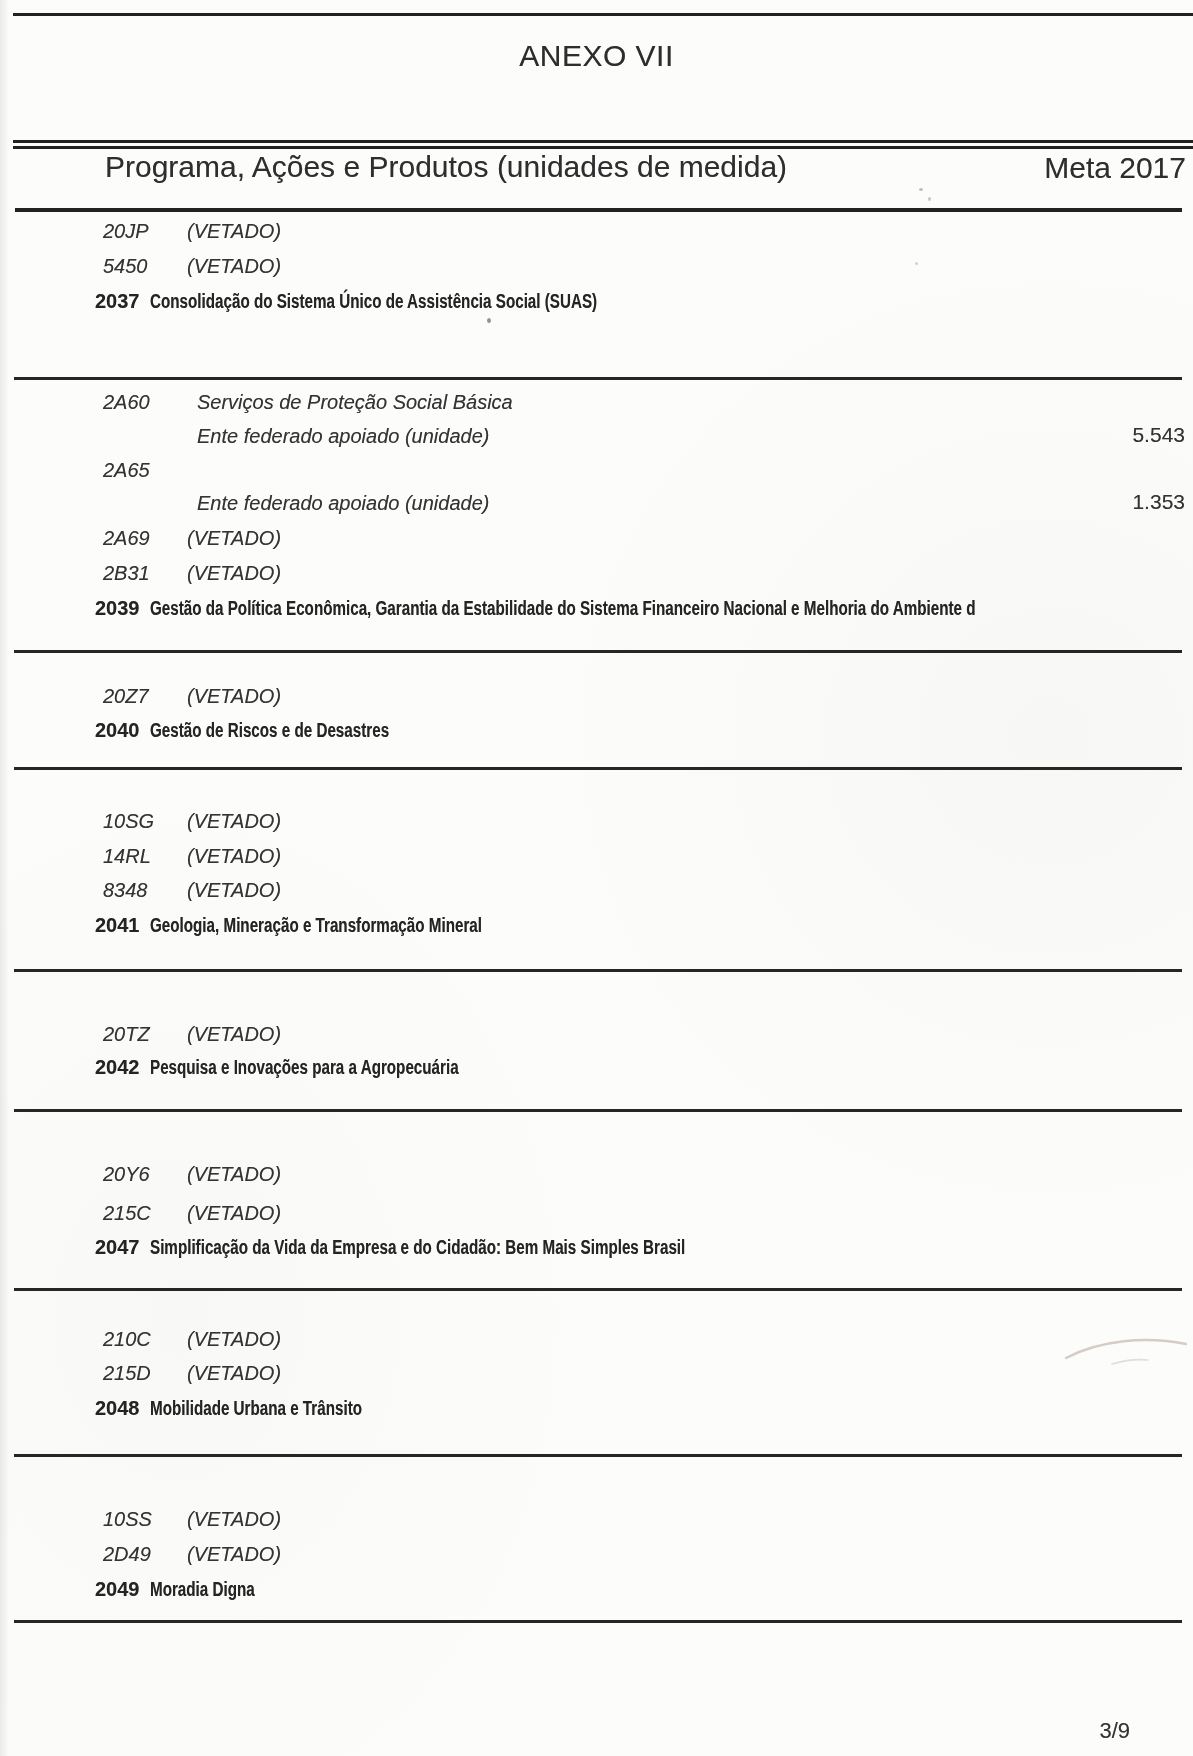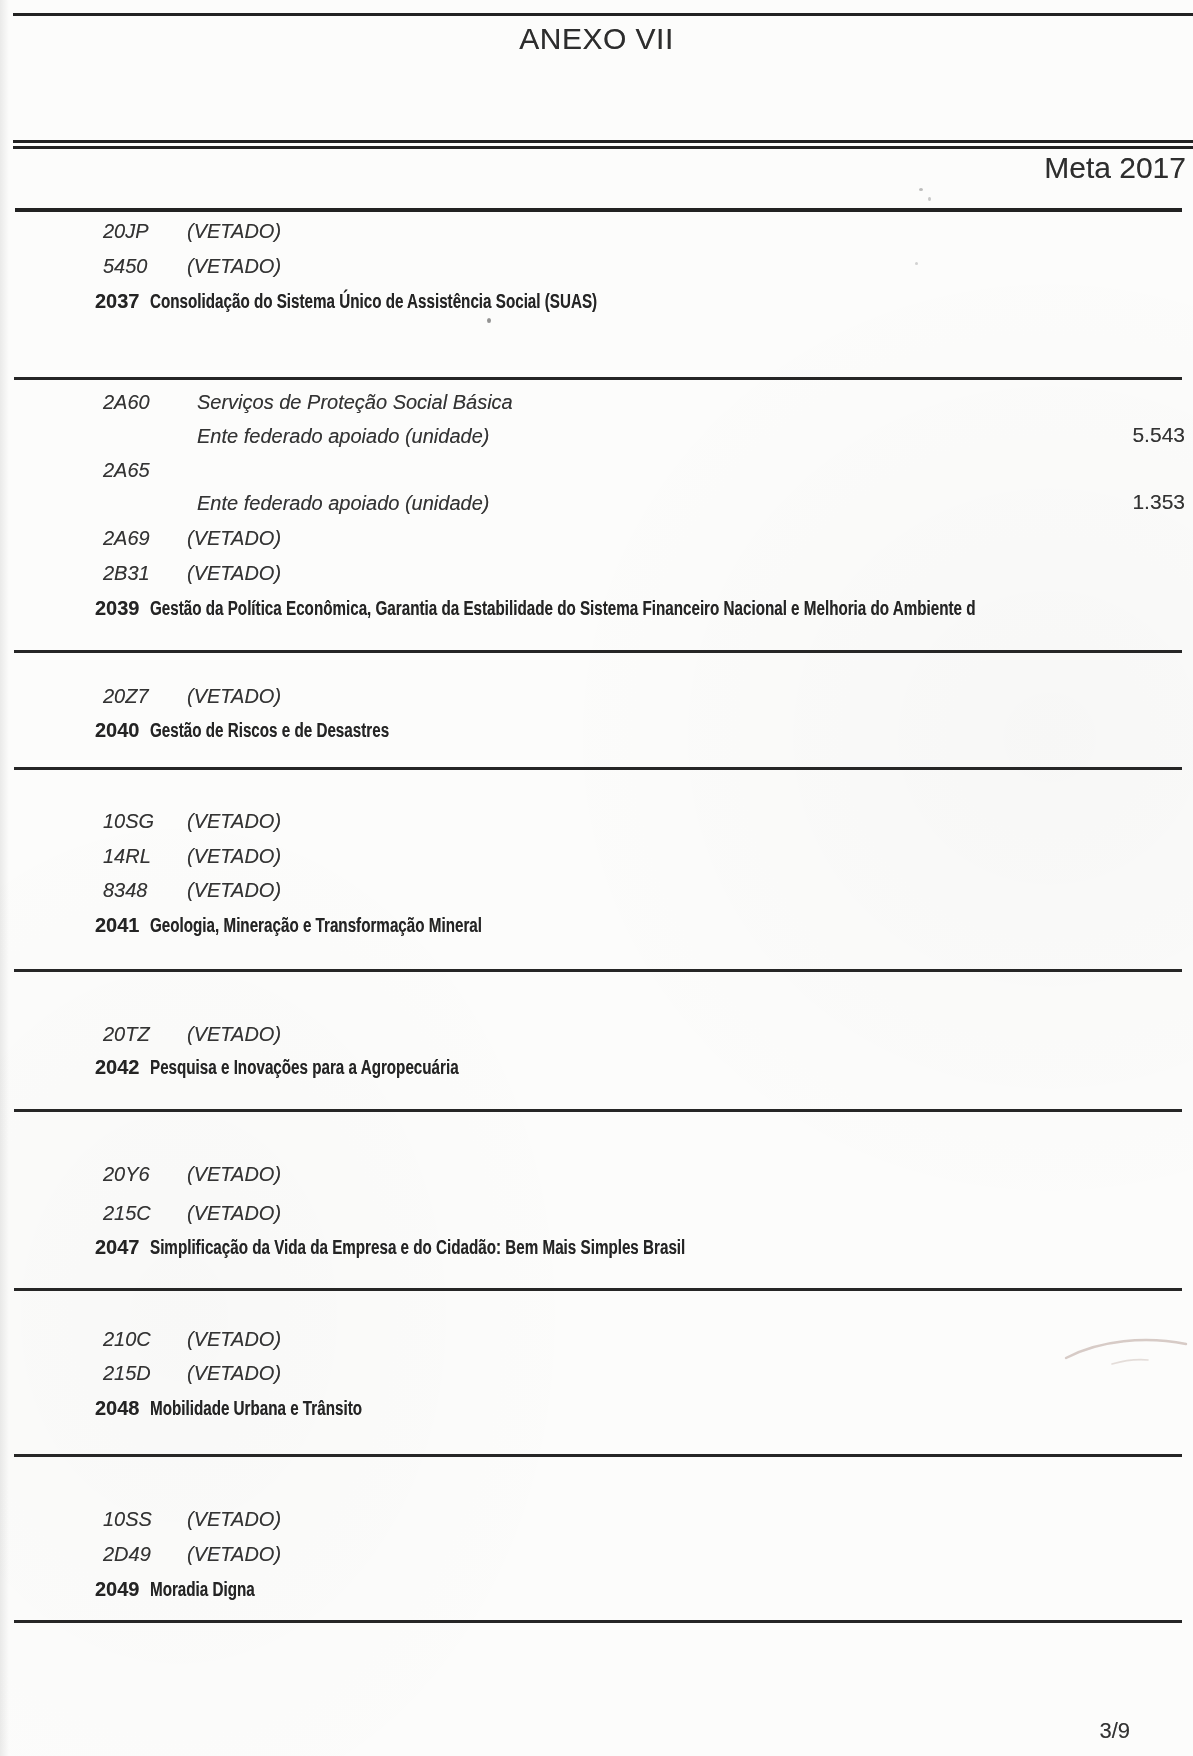--- a/index.html
+++ b/index.html
@@ -17,21 +17,21 @@
   }
   .edge-shade{position:absolute;left:0;top:0;width:9px;height:100%;
     background:linear-gradient(90deg,rgba(0,0,0,0.07),rgba(0,0,0,0));}
   .rule{position:absolute;background:#222;}
   .top-rule{left:13px;top:13px;width:1180px;height:3px;}
   .dbl1{left:13px;top:140px;width:1180px;height:3px;}
   .dbl2{left:13px;top:146px;width:1180px;height:3px;}
   .head-rule{left:15px;top:208px;width:1167px;height:4px;}
   .title1,.title2{position:absolute;left:0;width:100%;text-align:center;
     font-size:30px;letter-spacing:0.5px;color:#2d2d2d;
-    text-shadow:0 0 0.5px rgba(40,40,40,0.45);}
+    text-shadow:0 0 0.5px rgba(40,40,40,0.45);margin-top:17px;}
   .title1{top:22px;}
   .title2{top:57px;}
   .section-title{position:absolute;left:0;width:100%;text-align:center;top:103px;
     font-size:24px;color:#2d2d2d;text-shadow:0 0 0.5px rgba(40,40,40,0.45);}
   .colhead-left{position:absolute;left:105px;top:150px;font-size:30px;color:#2e2e2e;
     text-shadow:0 0 0.5px rgba(40,40,40,0.4);}
   .colhead-right{position:absolute;right:7px;top:151px;font-size:30px;color:#2e2e2e;
     text-shadow:0 0 0.5px rgba(40,40,40,0.4);}
   .trow{position:absolute;left:0;width:100%;height:30px;white-space:nowrap;
     font-size:20px;text-shadow:0 0 0.5px rgba(40,40,40,0.4);}
@@ -55,20 +55,21 @@
 <div class="page">
   <div class="edge-shade"></div>
 
   <div class="rule top-rule"></div>
 
   <div class="title1">ANEXO VII</div>
 
   <div class="rule dbl1"></div>
   <div class="rule dbl2"></div>
 
+  <div class="colhead-left">Programa, Ações e Produtos (unidades de medida)</div>
   <div class="colhead-right">Meta 2017</div>
 
   <div class="rule head-rule"></div>
 
   <div id="rows">
       <div class="trow action" style="top: 220px;">
         <span class="code">20JP</span>
         <span class="alabel" style="left: 187px;">(VETADO)</span>
       </div>
       <div class="trow action" style="top: 255px;">

